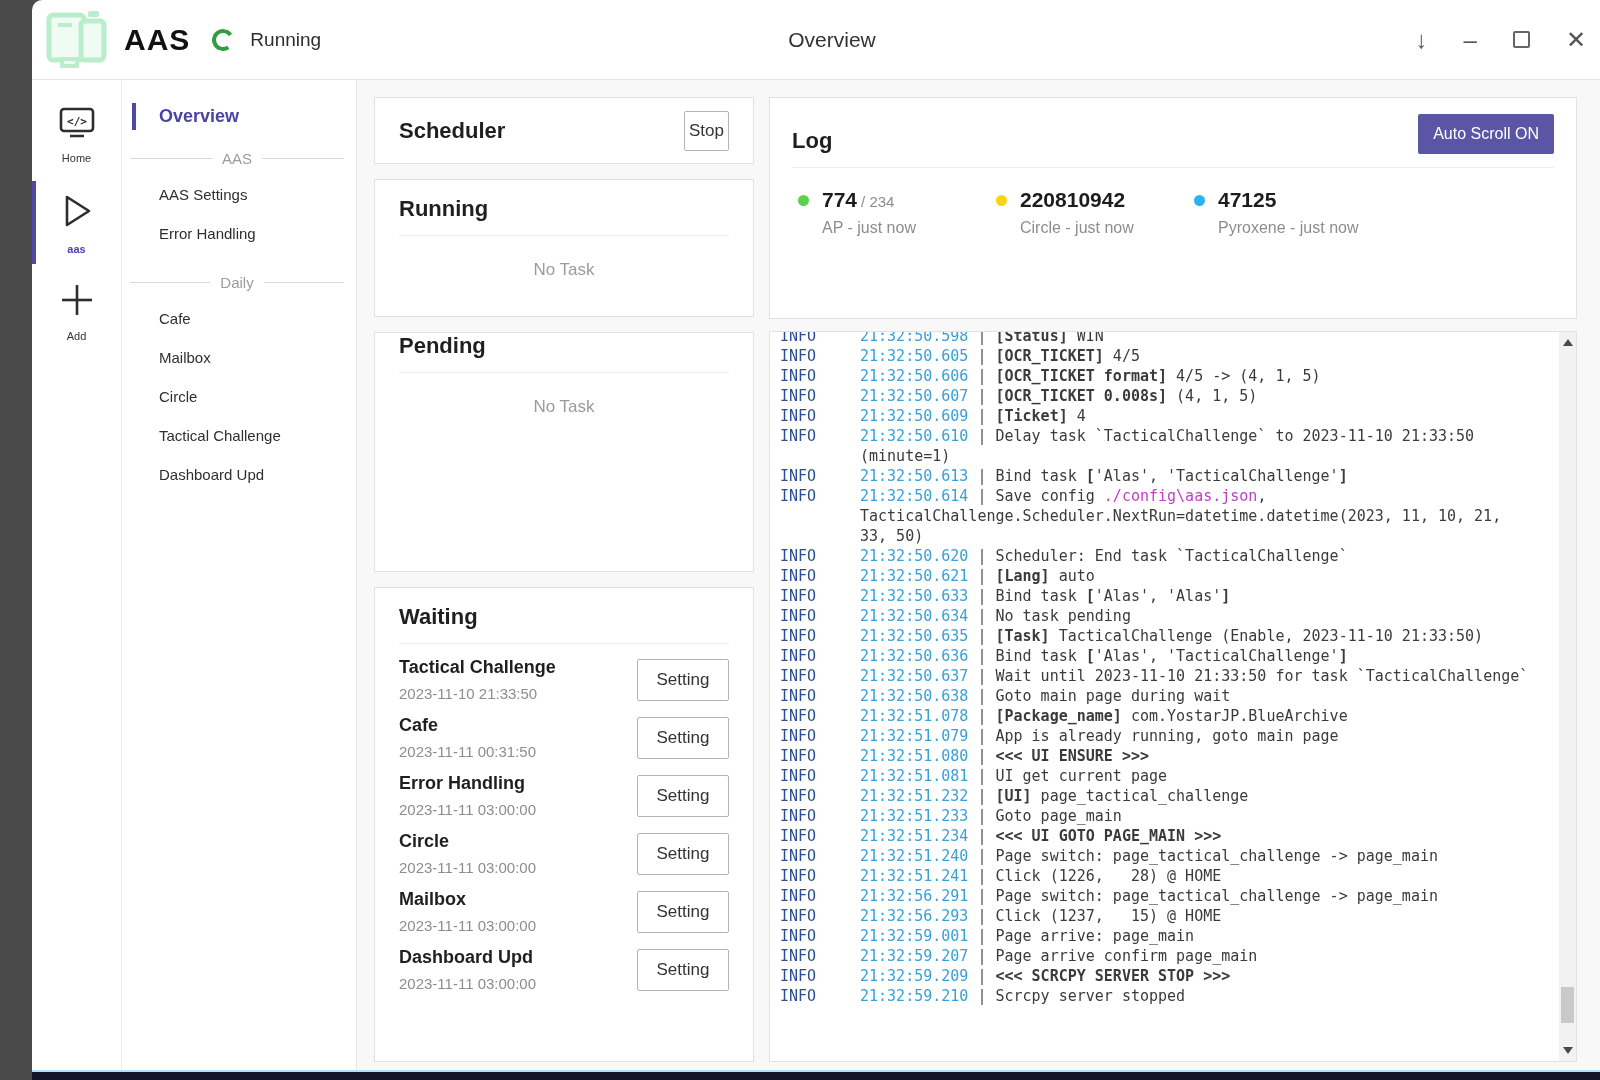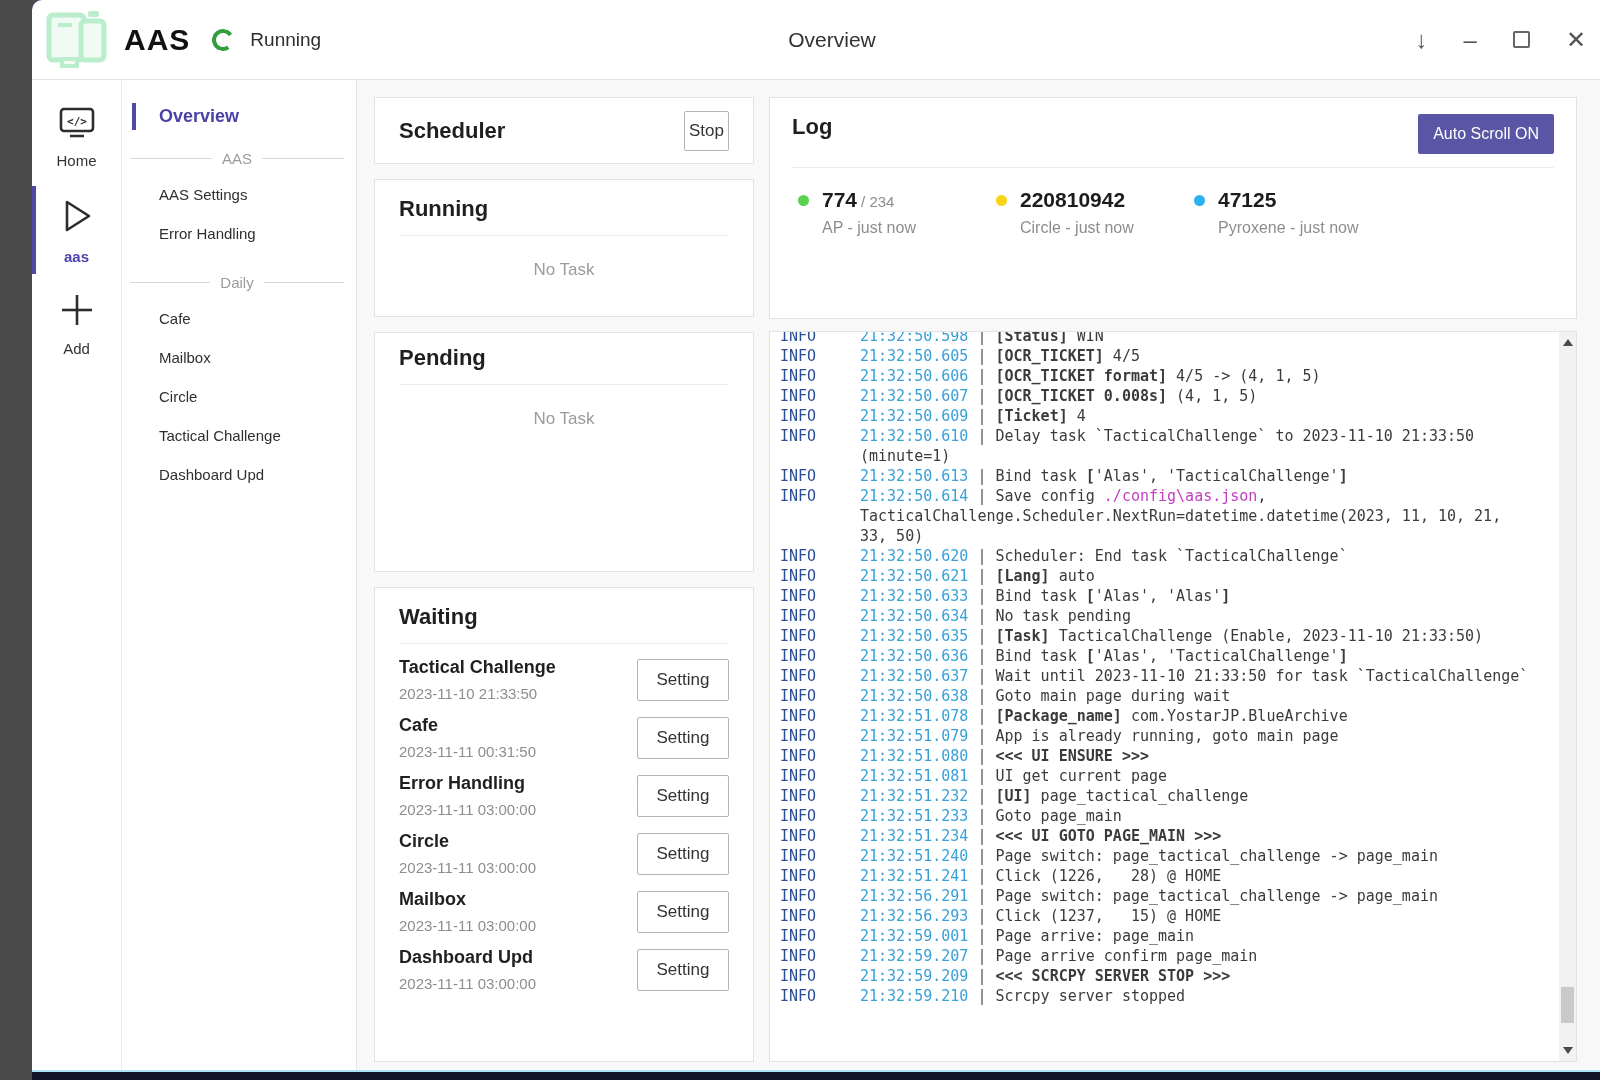--- a/index.html
+++ b/index.html
@@ -16,21 +16,21 @@
   .win-controls { margin-left:auto; display:flex; align-items:center; gap:36px; padding-right:30px; z-index:1; color:#555; }
   .wc { font-size:24px; line-height:1; cursor:default; color:#555; }
   .wc-max { width:17px; height:17px; border:2px solid #666; border-radius:2px; display:inline-block; }
 
   
   .content-row { flex:1; display:flex; min-height:0; background:#fff; }
 
   
   .rail { width:90px; flex:none; border-right:1px solid #ececec; display:flex; flex-direction:column; align-items:center; padding-top:12px; }
   .rail-item { position:relative; width:100%; display:flex; flex-direction:column; align-items:center; padding:13px 0 13px; cursor:pointer; }
-  .rail-item .rail-label { font-size:15px; color:#333; margin-top:7px; }
+  .rail-item .rail-label { font-size:11px; color:#333; margin-top:7px; }
   .rail-item.active::before { content:""; position:absolute; left:0; top:4px; bottom:4px; width:4px; background:#4f48a5; }
   .rail-item.active .rail-label { color:#4b42ad; font-weight:700; }
 
   
   .menu { width:235px; flex:none; border-right:1px solid #e7e7e7; padding-top:24px; background:#fff; }
   .menu-overview { position:relative; padding:2px 0 2px 37px; font-size:18px; font-weight:700; color:#4b42a5; cursor:pointer; }
   .menu-overview::before { content:""; position:absolute; left:10px; top:-1px; bottom:-1px; width:4px; background:#4f48a5; }
   .menu-divider { display:flex; align-items:center; gap:10px; color:#9c9c9c; font-size:15px; margin:21px 12px 8px 8px; }
   .menu-divider::before, .menu-divider::after { content:""; flex:1; height:1px; background:#d8d8d8; }
   .menu-item { padding:11px 0 11px 37px; font-size:15px; color:#2f2f2f; cursor:pointer; }
@@ -39,32 +39,32 @@
   .main { flex:1; background:#f8f8f8; padding:17px 55px 8px 17px; display:flex; gap:15px; min-width:0; }
   .col-left { width:380px; flex:none; display:flex; flex-direction:column; gap:15px; }
   .col-right { flex:1; display:flex; flex-direction:column; gap:12px; min-width:0; }
   .card { background:#fff; border:1px solid #e2e2e2; }
   .card-title { font-size:22px; font-weight:600; color:#1f1f1f; }
   .card-rule { border:none; border-top:1px solid #ececec; margin-top:13px; }
   .btn-outline { font-family:inherit; font-size:17px; color:#333; background:#fff; border:1px solid #b5b5b5; border-radius:2px; padding:9px 4px; cursor:pointer; }
 
   .card-scheduler { height:67px; display:flex; align-items:center; justify-content:space-between; padding:0 24px; }
   .card-running { height:138px; padding:16px 24px 0; }
-  .card-pending { height:240px; padding:12px 24px 0; }
+  .card-pending { height:240px; padding:0 24px 0; }
   .empty-text { text-align:center; color:#9b9b9b; font-size:17px; padding-top:24px; }
 
   .card-waiting { flex:1; padding:16px 24px 0; overflow:hidden; }
   .wait-row { display:flex; justify-content:space-between; align-items:center; margin-top:13px; }
   .wait-name { font-size:18px; font-weight:600; color:#1f1f1f; }
   .wait-time { font-size:15px; color:#8d8d8d; margin-top:7px; }
   .btn-setting { font-family:inherit; font-size:17px; color:#333; background:#fff; border:1px solid #b5b5b5; border-radius:2px; padding:10px 18px; width:92px; cursor:pointer; }
 
   
   .card-loghead { height:222px; flex:none; padding:16px 22px 0; }
-  .loghead-top { display:flex; align-items:flex-start; justify-content:space-between; }
+  .loghead-top { display:flex; align-items:flex-end; justify-content:space-between; }
   .btn-autoscroll { font-family:inherit; font-size:16px; color:#fff; background:#5a55a4; border:none; border-radius:2px; padding:11px 15px; cursor:pointer; }
   .stats { display:flex; margin-top:20px; padding-left:6px;align-items:center; }
   .stat { width:198px; display:flex; align-items:flex-start; }
   .stat-dot { width:11px; height:11px; border-radius:50%; margin:7px 13px 0 0; flex:none; }
   .stat-value { font-size:21px; font-weight:700; color:#1c1c1c; }
   .stat-suffix { font-size:15px; color:#8d8d8d; font-weight:400; margin-left:4px; }
   .stat-label { font-size:16px; color:#8d8d8d; margin-top:7px; }
 
   
   .card-logbody { flex:1; position:relative; overflow:hidden; padding:0 26px 0 10px; font-family:"DejaVu Sans Mono","Liberation Mono",monospace; font-size:15px; line-height:20px; color:#3b3b3b; }

